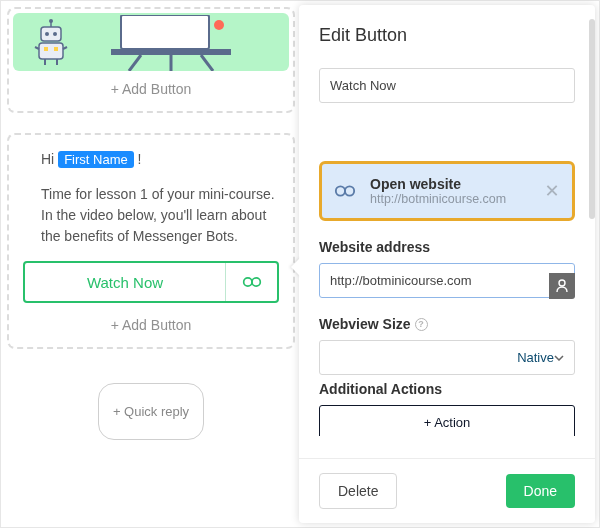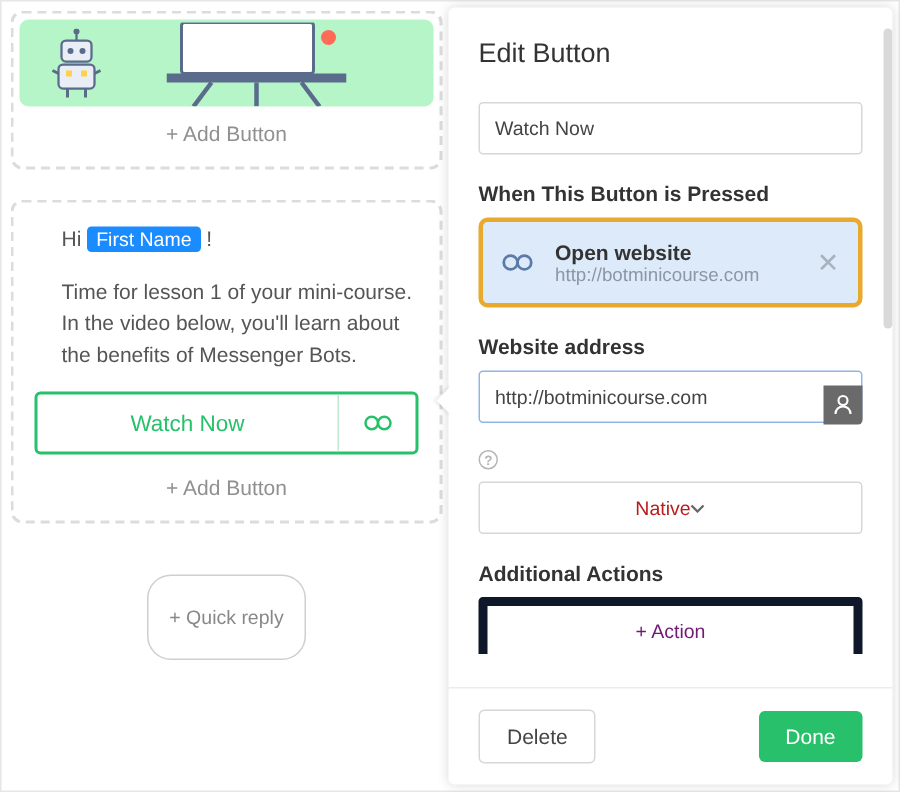--- a/index.html
+++ b/index.html
@@ -205,20 +205,21 @@
   .action-card {
     border: 3px solid #e8a92c;
     border-radius: 6px;
     background: #dceafa;
     padding: 12px 12px;
     display: flex;
     align-items: center;
     gap: 14px;
     margin-bottom: 18px;
     position: relative;
+    margin-top: 40px;
   }
   .action-card .title {
     font-weight: 600;
     font-size: 14px;
     color: #333;
   }
   .action-card .sub {
     font-size: 12.5px;
     color: #8d97a3;
   }
@@ -230,32 +231,32 @@
     color: #a9b3be;
     font-size: 18px;
     width: 24px; height: 24px;
     display: flex; align-items: center; justify-content: center;
   }
   .select {
     border: 1px solid #d7d7d7;
     border-radius: 3px;
     padding: 9px 10px;
     font-size: 13px;
-    color: #b91c1c;
-    display: flex;
-    justify-content: center;
-    align-items: center;
-    margin-bottom: 18px;
+    color: #0c4a6e;
+    display: flex;
+    justify-content: flex-end;
+    align-items: center;
+    margin-bottom: 6px;
   }
   .add-action {
-    border: 6px solid #0f172a;
+    border: 1px solid #0f172a;
     border-radius: 3px;
     padding: 9px 10px;
     text-align: center;
-    color: #701a75;
+    color: #0f172a;
     font-size: 13px;
   }
   .panel-footer {
     border-top: 1px solid #ececec;
     padding: 14px 20px;
     display: flex;
     justify-content: space-between;
     align-items: center;
   }
   .btn {
@@ -348,21 +349,20 @@
 
   <div class="pointer"></div>
 
   <div class="panel">
     <div class="panel-inner">
       <div class="scroll-hint"></div>
       <h2>Edit Button</h2>
 
       <input class="text-input" value="Watch Now" style="">
 
-      <div class="field-label">When This Button is Pressed</div>
 
       <div class="action-card">
         <svg width="22" height="16" viewBox="0 0 24 14">
           <circle cx="7" cy="7" r="5" fill="none" stroke="#5a7ba8" stroke-width="2"></circle>
           <circle cx="17" cy="7" r="5" fill="none" stroke="#5a7ba8" stroke-width="2"></circle>
         </svg>
         <div>
           <div class="title">Open website</div>
           <div class="sub">http://botminicourse.com</div>
         </div>
@@ -374,20 +374,21 @@
         <input class="text-input focus" value="http://botminicourse.com" style="">
         <div class="tag-icon">
           <svg width="12" height="14" viewBox="0 0 12 14">
             <circle cx="6" cy="4" r="3" fill="none" stroke="#fff" stroke-width="1.4"></circle>
             <path d="M1 13c0-3 2.2-5 5-5s5 2 5 5" fill="none" stroke="#fff" stroke-width="1.4"></path>
           </svg>
         </div>
       </div>
 
       <div class="field-label">
+        <span>Webview Size</span>
         <span class="help-icon">?</span>
       </div>
       <div class="select">
         <span>Native</span>
         <svg width="10" height="6" viewBox="0 0 10 6">
           <path d="M1 1l4 4 4-4" fill="none" stroke="#666" stroke-width="1.5"></path>
         </svg>
       </div>
 
       <div class="field-label">Additional Actions</div>

